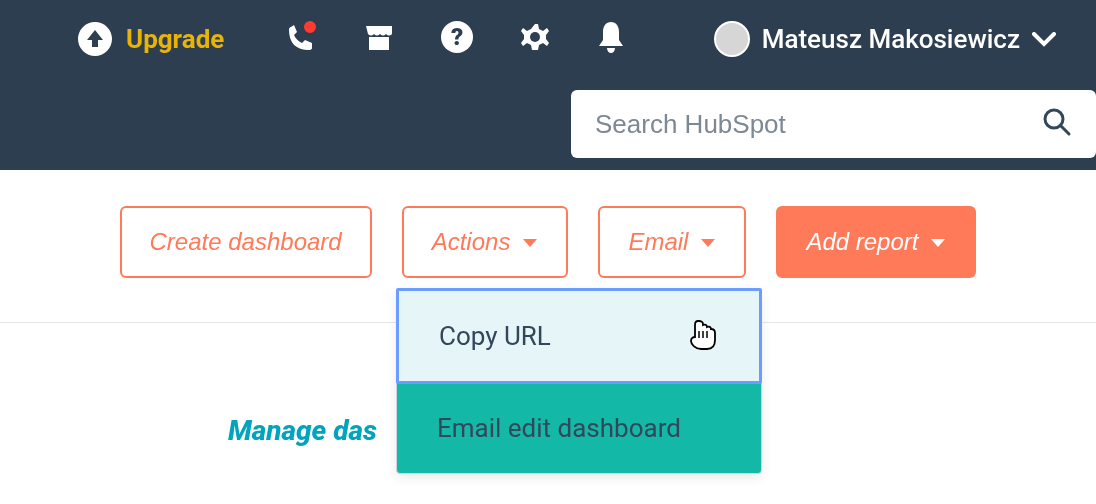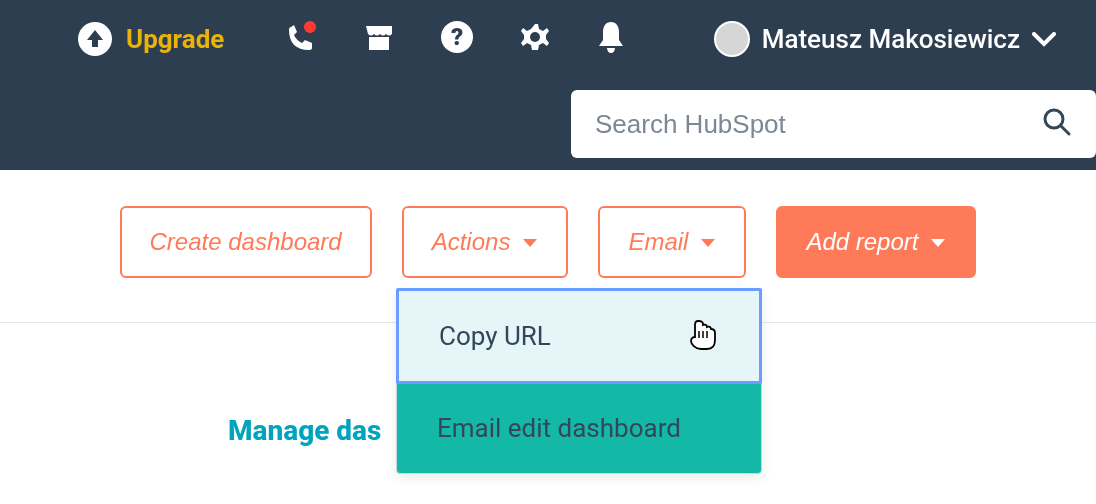--- a/index.html
+++ b/index.html
@@ -152,20 +152,21 @@
   .bottom-text {
     position: absolute;
     left: 0; right: 0;
     top: 414px;
     display: flex;
     padding: 0 88px 0 0;
     color: #00a4bd;
     font-size: 28px;
     font-weight: 800;
     z-index: 10;
+    font-style: italic;
   }
   .bottom-left { margin-left: 228px; }
   .bottom-right { margin-left: auto; }
 
 </style>
 </head>
 <body>
 
 <div class="topnav">
   <div class="upgrade">

